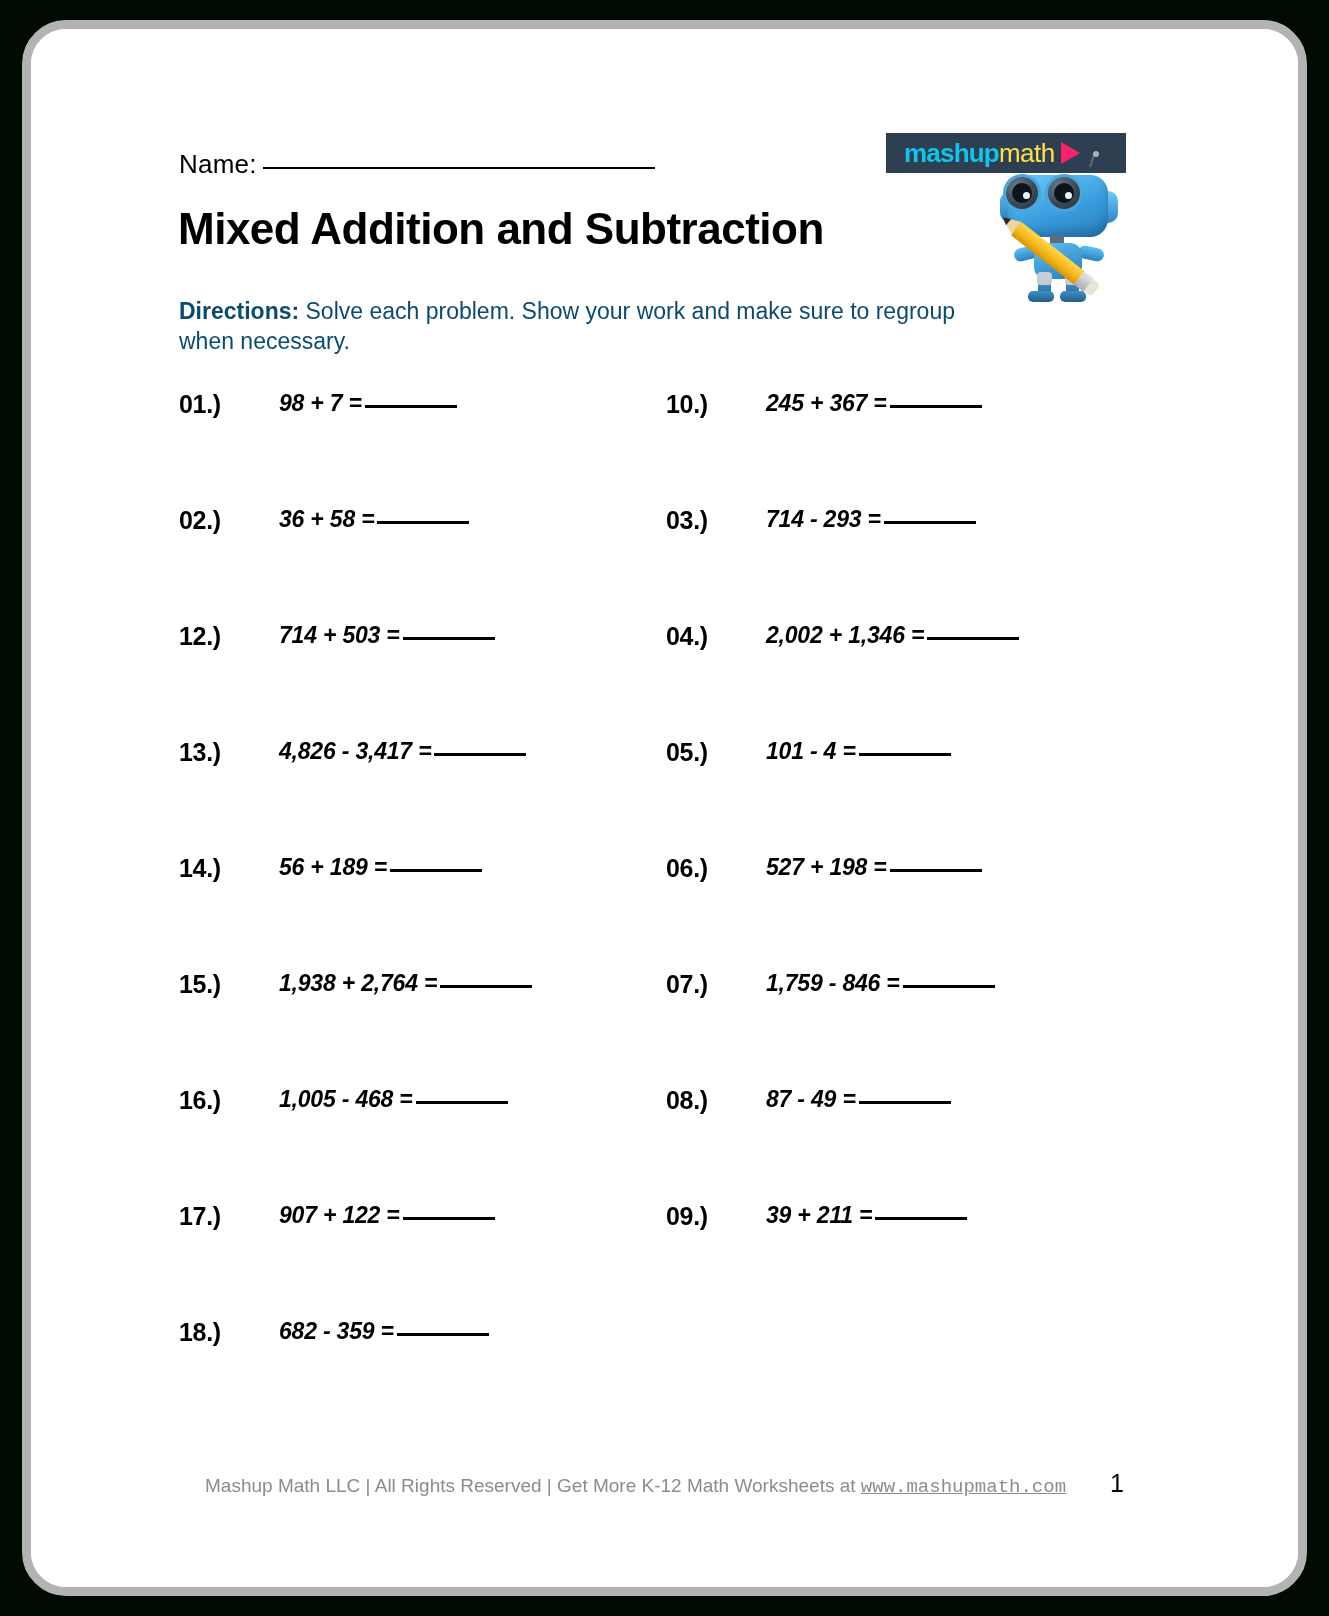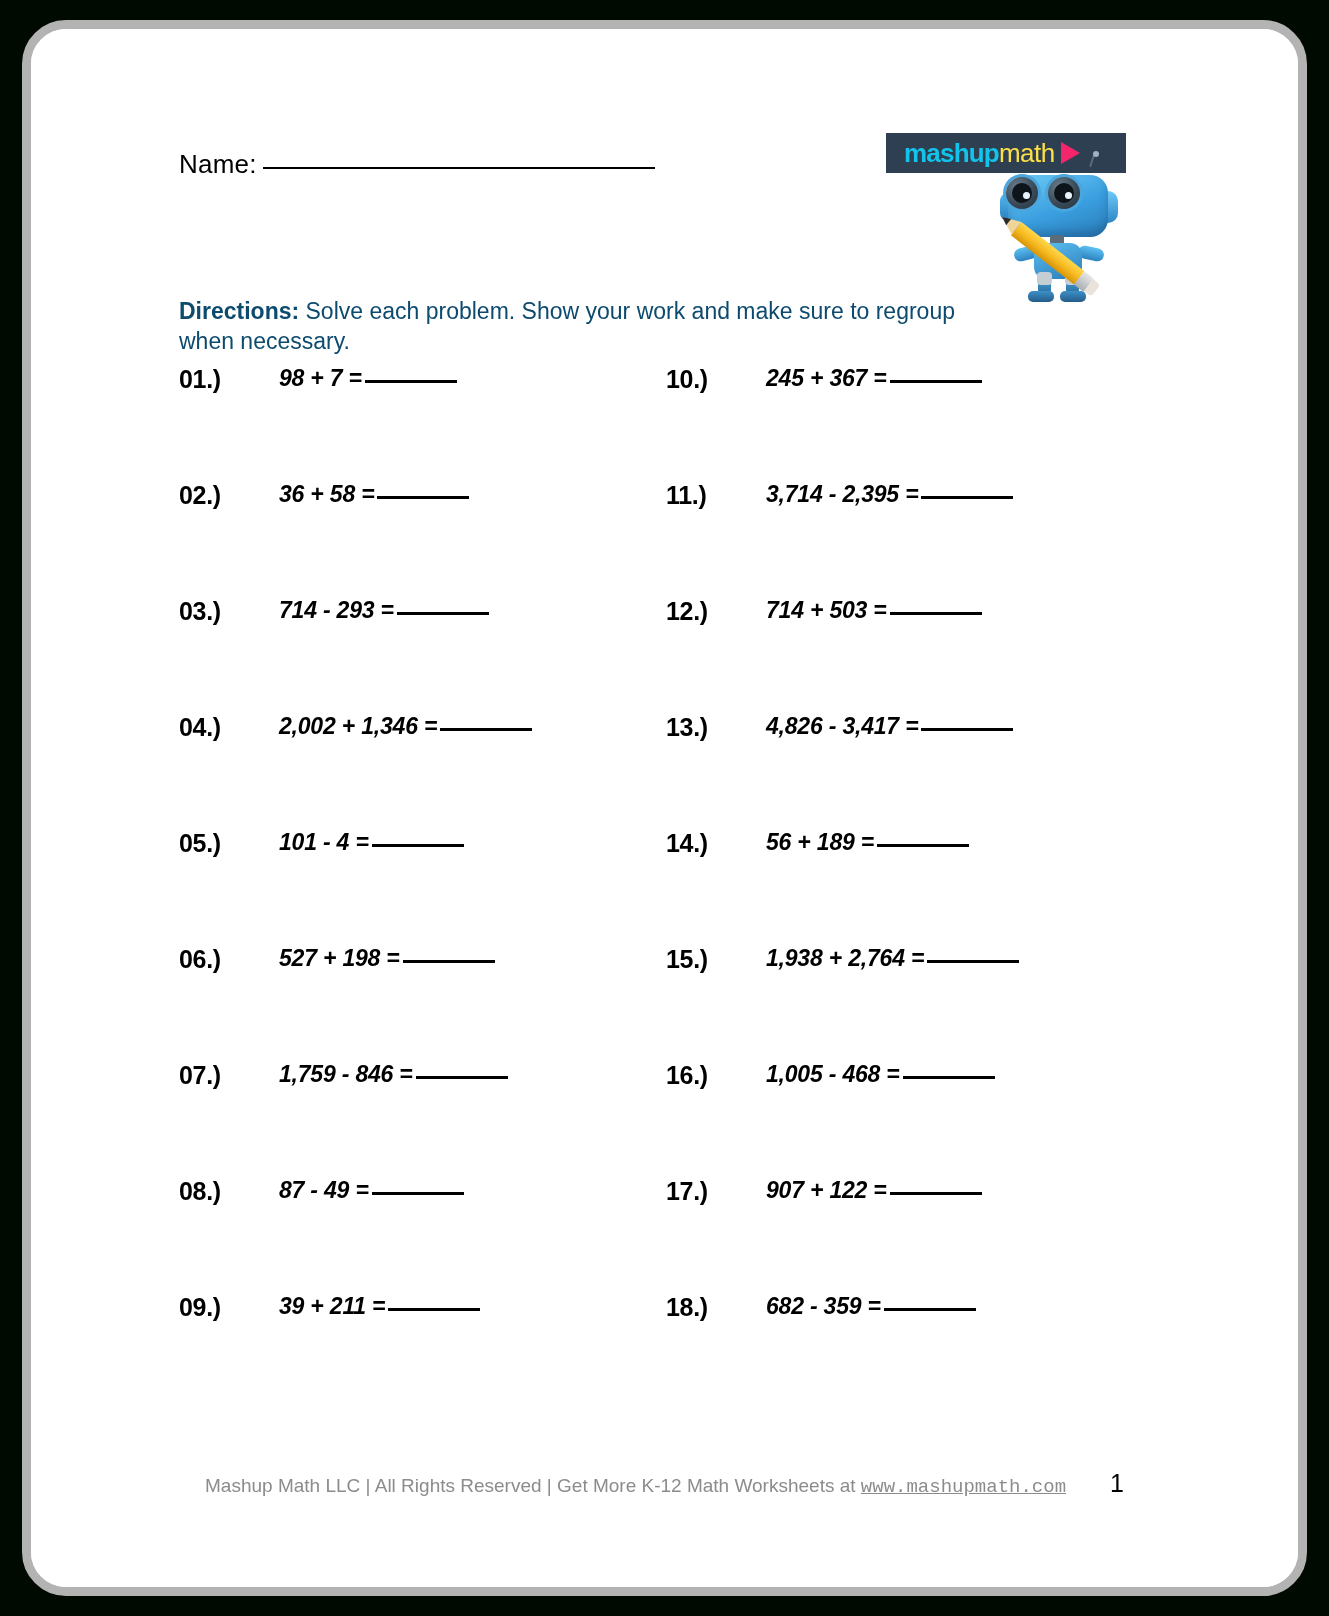--- a/index.html
+++ b/index.html
@@ -258,21 +258,21 @@
     position: absolute; left: 110px; top: 1px;
     width: 9px; height: 15px;
     border-radius: 0 4px 4px 0;
     background: #e9e3da;
   }
 
   
   .problems {
     position: absolute;
     left: 148px;
-    top: 336px;
+    top: 361px;
     width: 1000px;
     display: grid;
     grid-template-columns: 487px 487px;
     grid-auto-rows: 116px;
     column-gap: 0;
   }
   .problem {
     display: flex;
     align-items: flex-start;
   }
@@ -332,20 +332,21 @@
 <body>
 
 <div id="page-frame">
   <div id="sheet">
 
     <div class="name-row">
       <span class="name-label">Name:</span>
       <span class="name-blank"></span>
     </div>
 
+    <div class="worksheet-title">Mixed Addition and Subtraction</div>
 
     <div class="directions">
       <b>Directions:</b><span> Solve each problem. Show your work and make sure to regroup when necessary.</span>
     </div>
 
     <div class="logo-block">
       <div class="logo-banner">
         <span class="logo-mashup">mashup</span>
           <span class="logo-math">math</span>
         <span class="logo-play"></span>
@@ -398,24 +399,20 @@
         </div>
         <div class="problem">
           <span class="p-num">10.)</span>
           <span class="p-expr"><span>245 + 367 =</span><span class="p-blank"></span></span>
         </div>
         <div class="problem">
           <span class="p-num">02.)</span>
           <span class="p-expr"><span>36 + 58 =</span><span class="p-blank"></span></span>
         </div>
         <div class="problem">
-          <span class="p-num">11.)</span>
-          <span class="p-expr"><span>3,714 - 2,395 =</span><span class="p-blank"></span></span>
-        </div>
-        <div class="problem">
           <span class="p-num">03.)</span>
           <span class="p-expr"><span>714 - 293 =</span><span class="p-blank"></span></span>
         </div>
         <div class="problem">
           <span class="p-num">12.)</span>
           <span class="p-expr"><span>714 + 503 =</span><span class="p-blank"></span></span>
         </div>
         <div class="problem">
           <span class="p-num">04.)</span>
           <span class="p-expr"><span>2,002 + 1,346 =</span><span class="p-blank"></span></span>

